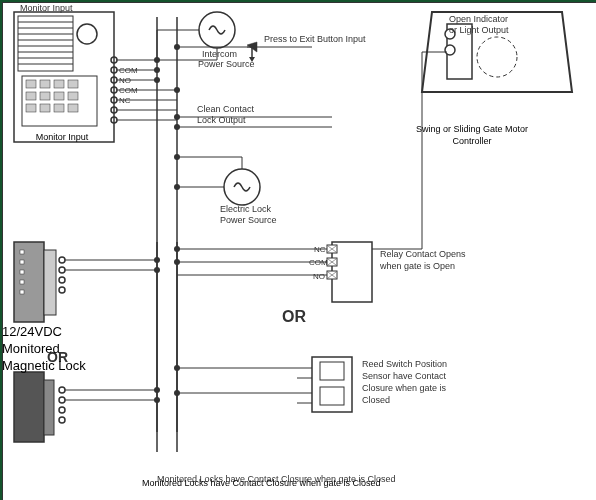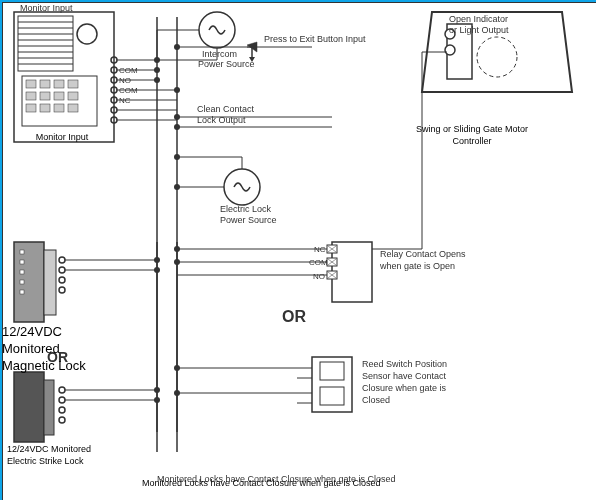--- a/index.html
+++ b/index.html
@@ -10,21 +10,21 @@
       font-family: Arial, sans-serif;
       font-size: 11px;
       overflow: hidden;
       position: relative;
     }
     .diagram-container {
       width: 596px;
       height: 500px;
       position: relative;
       background: #fff;
-      border: 2px solid #0ea5e9;
+      border: 2px solid #14532d;
     }
     svg {
       position: absolute;
       top: 0; left: 0;
       width: 596px;
       height: 500px;
     }
   </style>
 </head>
 <body>
@@ -236,20 +236,18 @@
     <line x1="155" y1="240" x2="155" y2="430" stroke="#333" stroke-width="1.5"></line>
     <line x1="175" y1="240" x2="175" y2="430" stroke="#333" stroke-width="1.5"></line>
 
   </svg>
 
   <div style="position:absolute;top:130px;left:5px;font-size:9px;text-align:center;line-height:1.3;width:110px;">Monitor Input</div>
 
   <div style="position:absolute;top:322px;left:0;font-size:13px;line-height:1.3;width:110px;">12/24VDC Monitored
 Magnetic Lock</div>
 
-  <div style="position:absolute;top:442px;left:5px;font-size:9px;line-height:1.3;width:115px;">12/24VDC Monitored
-Electric Strike Lock</div>
 
   <div style="position:absolute;top:94px;left:400px;font-size:9px;text-align:center;line-height:1.3;width:140px;margin-top:28px;">Swing or Sliding Gate
 Motor Controller</div>
 
   <div style="position:absolute;bottom:8px;left:140px;font-size:9px;line-height:1.3;">Monitored Locks have Contact Closure when gate is Closed</div>
 </div>
 
 </body></html>

